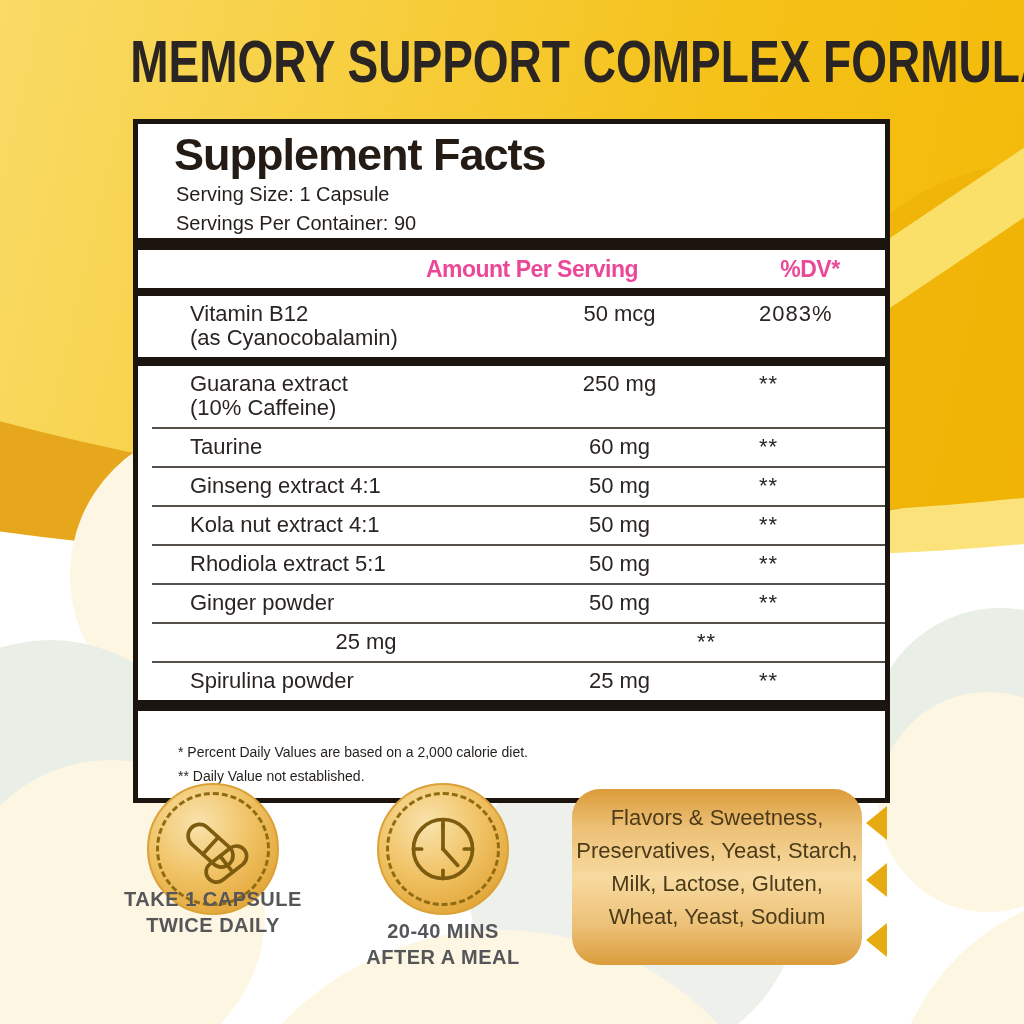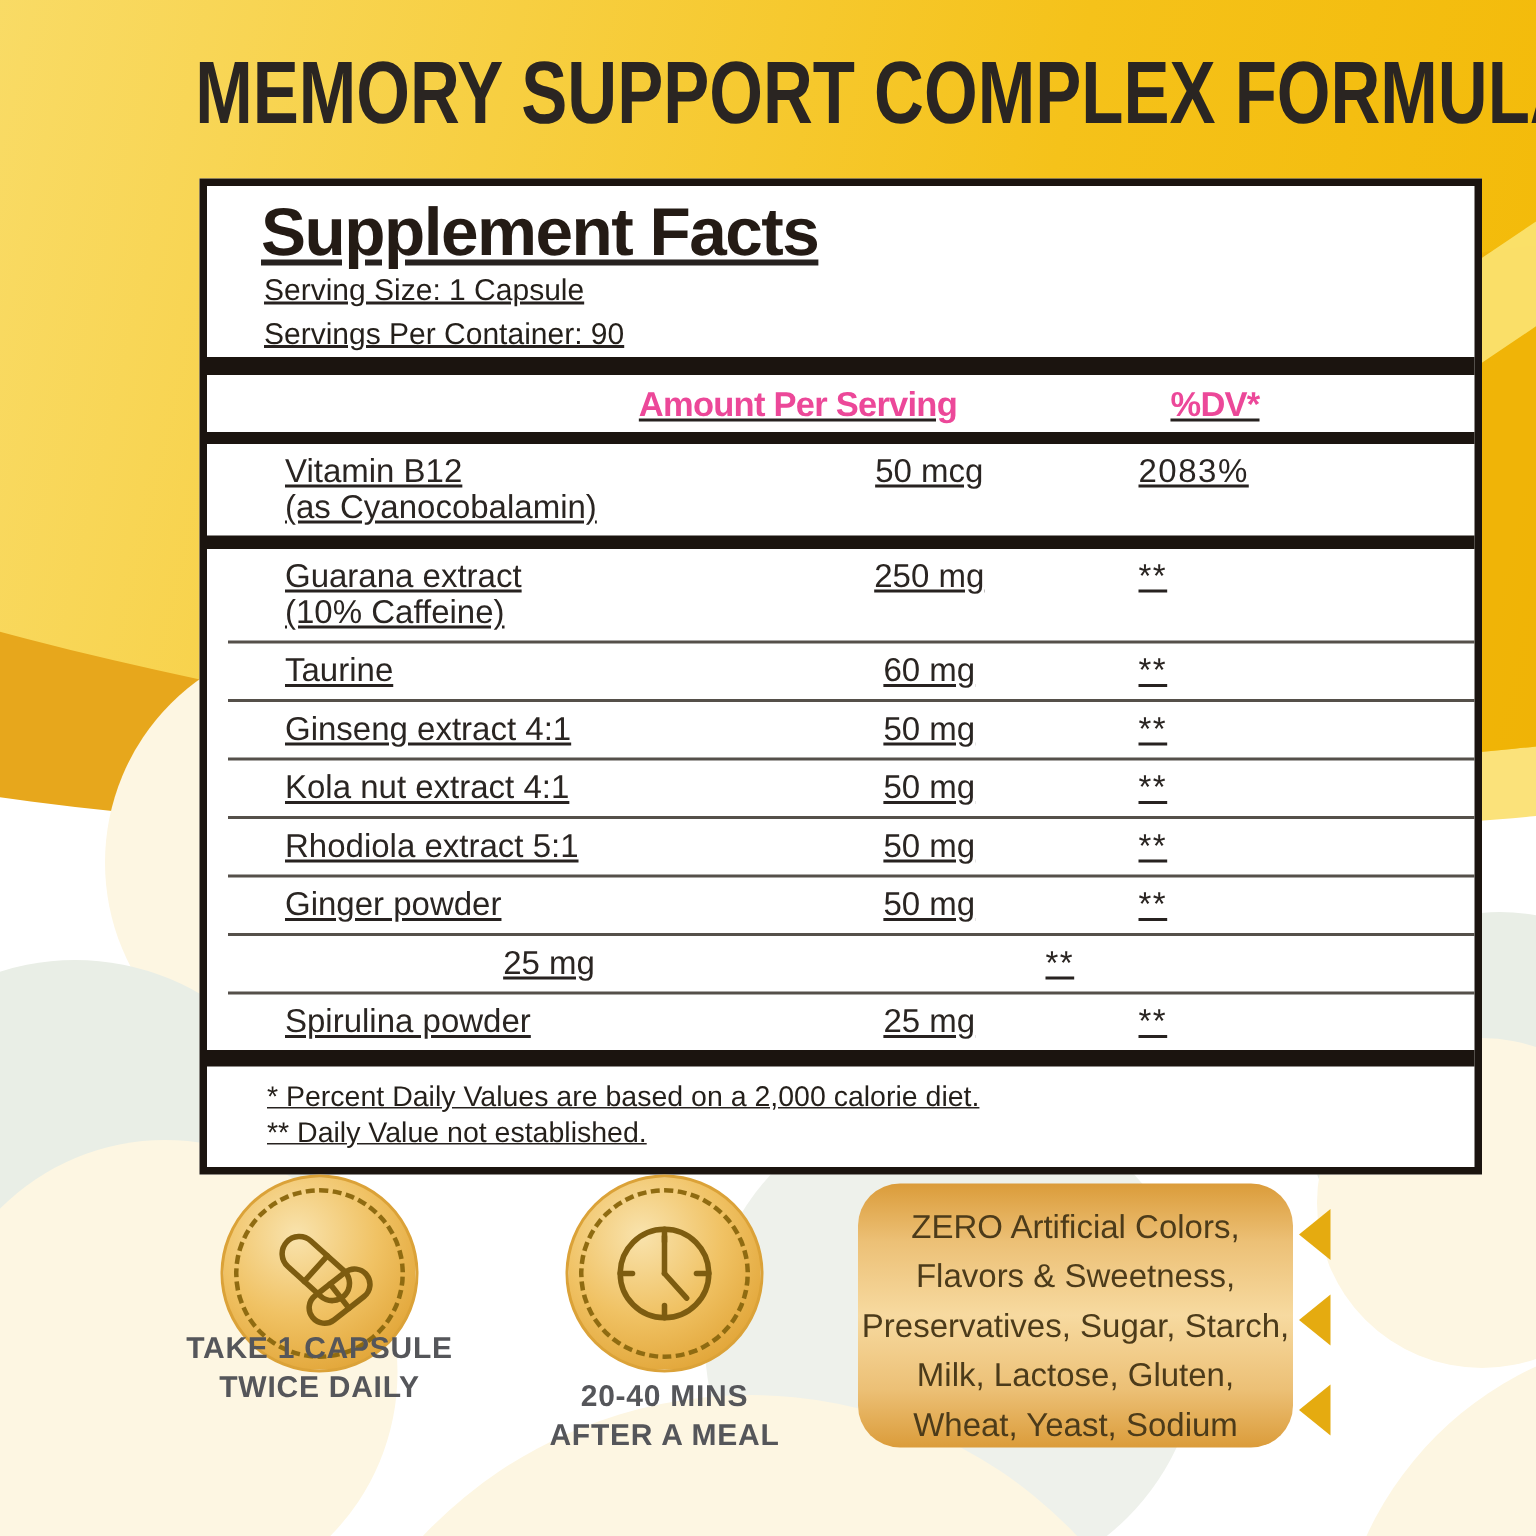--- a/index.html
+++ b/index.html
@@ -26,43 +26,43 @@
   .c-gray{background:#e9eee6;}
   .c-faint{background:#eef1eb;}
   
   .title{
     position:absolute;top:28px;left:0;width:100%;margin:0;text-align:center;
     font-size:59px;font-weight:900;color:#2a2522;white-space:nowrap;
   }
   .title-inner{display:inline-block;transform:scaleX(.78);transform-origin:center;letter-spacing:0;}
   
   .panel{
-    position:absolute;left:133px;top:119px;width:855px;background:#ffffff;
-    border:5px solid #1b140f;color:#272220;text-decoration:underline;
+    position:absolute;left:133px;top:119px;width:757px;background:#ffffff;
+    border:5px solid #1b140f;color:#272220;
   }
   .panel h2{margin:8px 0 2px 36px;font-size:45px;line-height:46px;font-weight:bold;color:#241b15;letter-spacing:-1px;}
   .serving{margin-left:38px;font-size:20px;line-height:29px;color:#241f1a;}
   .serving:last-of-type{margin-bottom:6px;}
   .bar{background:#1b140f;width:100%;}
   .h12{height:12px}.h9{height:9px}.h8{height:8px}.h11{height:11px}
   .t-head{
     display:grid;grid-template-columns:507px 62px 130px;align-items:center;
     padding:0 10px 0 38px;height:38px;font-weight:bold;font-size:23px;color:#ec4899;
   }
   .th-amount{text-align:right;padding-right:45px;letter-spacing:-0.5px;}
   .th-dv{text-align:center;letter-spacing:-0.5px;}
   .t-row{
     display:grid;grid-template-columns:352px 155px 62px 130px;
     padding:6px 10px 7px 38px;font-size:22px;line-height:24px;color:#2a2522;margin-left:14px;
   }
   .t-row.sep{border-top:2px solid #55504a;}
   .c-name .sub{display:block;}
   .c-amt{text-align:center;}
   .c-dv{text-align:left;letter-spacing:1px;}
-  .footnotes{padding:9px 10px 10px 40px;font-size:19px;line-height:24px;color:#241f1a;}
+  .footnotes{padding:9px 10px 10px 40px;font-size:14px;line-height:24px;color:#241f1a;margin-top:20px;}
   
   .badge{
     position:absolute;width:132px;height:132px;border-radius:50%;
     background:radial-gradient(circle at 38% 30%,#f9e3ad 0%,#f0c264 45%,#e2a639 80%,#dd9e30 100%);
     border:2px solid #dba238;
   }
   .badge::after{content:'';position:absolute;inset:7px;border:3px dashed #8f6b11;border-radius:50%;}
   .badge svg{position:absolute;left:50%;top:50%;transform:translate(-50%,-50%);}
   .badge-label{
     position:absolute;width:240px;text-align:center;font-weight:bold;
@@ -212,23 +212,22 @@
         <line x1="50" y1="50" x2="68" y2="70"></line>
       </g>
     </svg>
   </div>
   <div class="badge-label" style="left:323px;top:918px;">
     <span>20-40 MINS</span><br>
     <span>AFTER A MEAL</span>
   </div>
 
   <div class="zero-box" id="zerobox">
-      <span class="zline">ZERO Artificial Colors,</span>
       <span class="zline">Flavors &amp; Sweetness,</span>
-      <span class="zline">Preservatives, Sugar, Starch,</span>
+      <span class="zline">Preservatives, Yeast, Starch,</span>
       <span class="zline">Milk, Lactose, Gluten,</span>
       <span class="zline">Wheat, Yeast, Sodium</span>
     </div>
   <div class="tri" style="top:806px;"></div>
   <div class="tri" style="top:863px;"></div>
   <div class="tri" style="top:923px;"></div>
 
 </div>
 
 </body></html>

